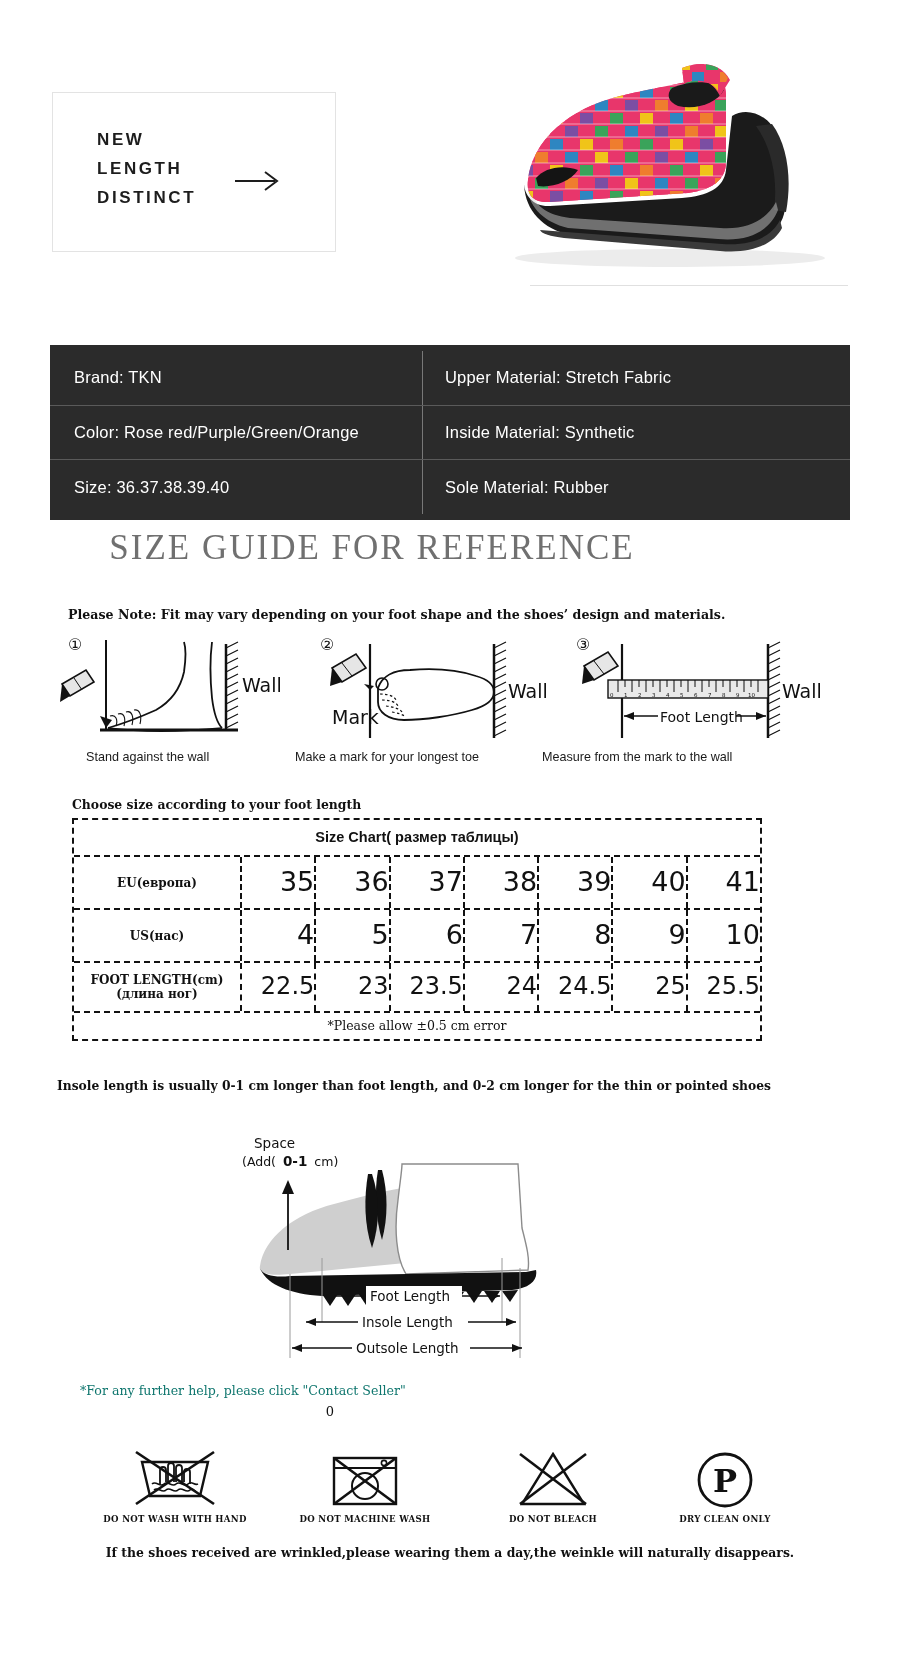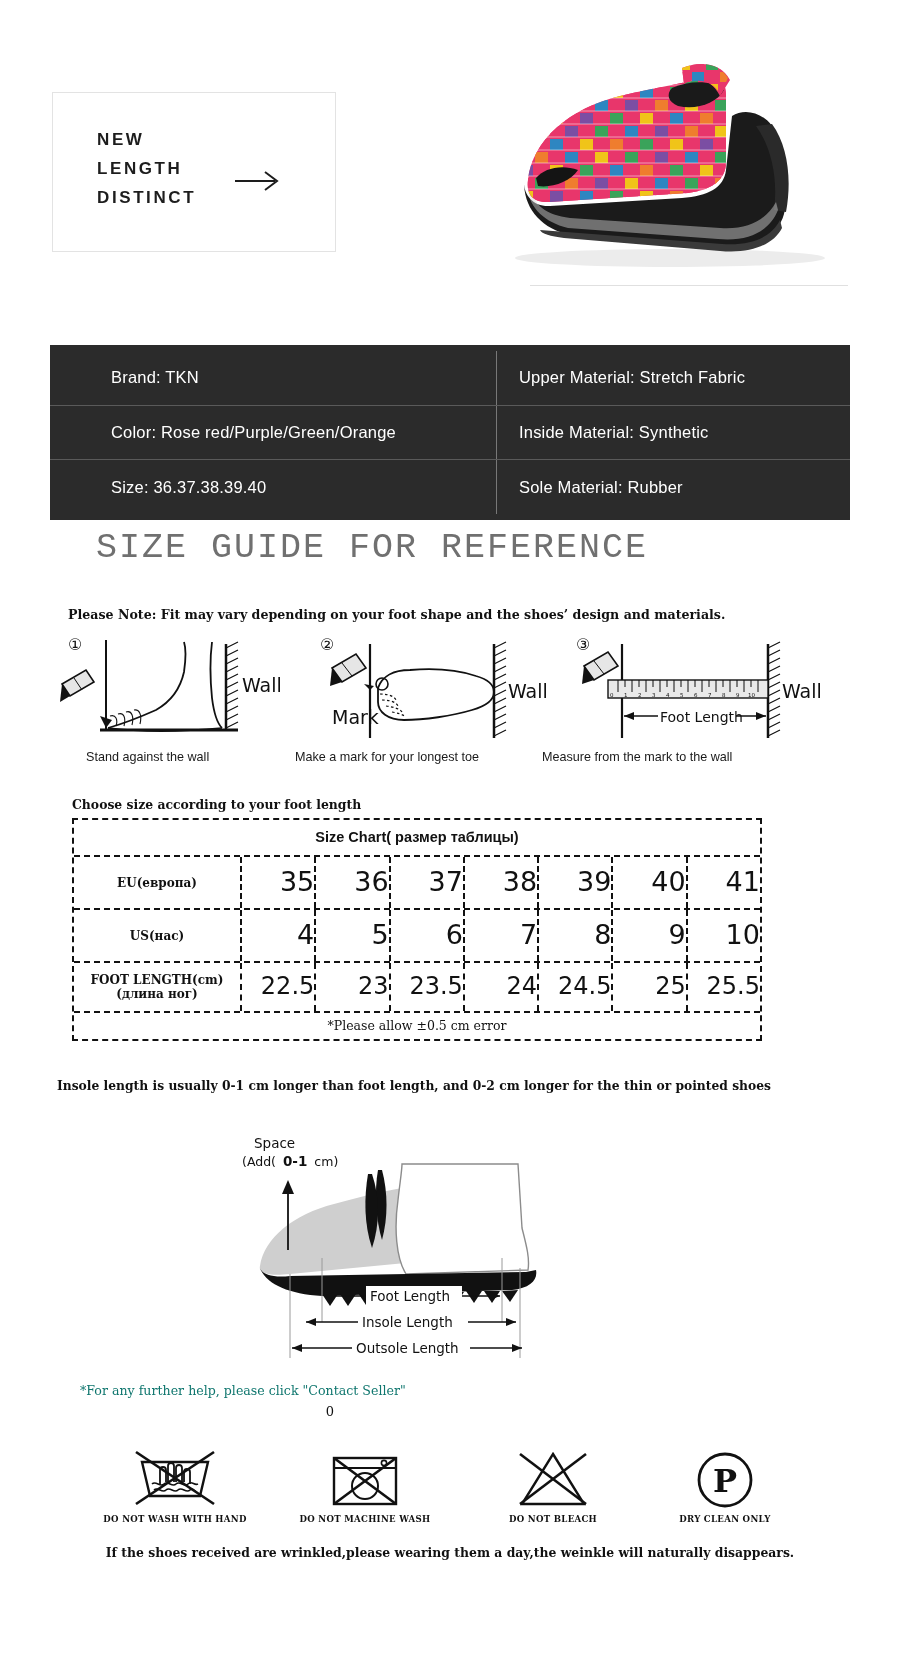--- a/index.html
+++ b/index.html
@@ -41,32 +41,32 @@
   .spec {
     position: absolute; left: 50px; top: 345px;
     width: 800px; height: 175px;
     background: #2b2b2b;
     display: flex; flex-direction: column;
     padding: 6px 0;
   }
   .spec-row { flex: 1; display: flex; align-items: center; }
   .spec-row + .spec-row { border-top: 1px solid #5a5a5a; }
   .spec-row .cell {
-    color: #fff; font-size: 16.5px; letter-spacing: .2px; margin-left: 37px;
+    color: #fff; font-size: 16.5px; letter-spacing: .2px;
   }
   .spec-row .left  { width: 372px; padding-left: 24px; }
   .spec-row .right { flex: 1; padding-left: 22px; border-left: 1px solid #787878; align-self: stretch; display: flex; align-items: center; }
 
   
   .guide-title {
     position: absolute; left: 0; top: 528px; width: 744px;
     text-align: center;
     font-size: 35px; letter-spacing: 2px;
     font-weight: 300; color: #707070;
-    font-family: Liberation Mono, monospace;
+    font-family: Liberation Serif, serif;
   }
   .note-line {
     position: absolute; left: 68px; top: 607px;
     font-size: 12.6px; font-weight: bold; color: #111;
     font-family: "DejaVu Serif", serif;
   }
 
   
   .steps { position: absolute; left: 50px; top: 632px; width: 800px; height: 145px; }
   .step { position: absolute; top: 0; width: 268px; height: 145px; }

